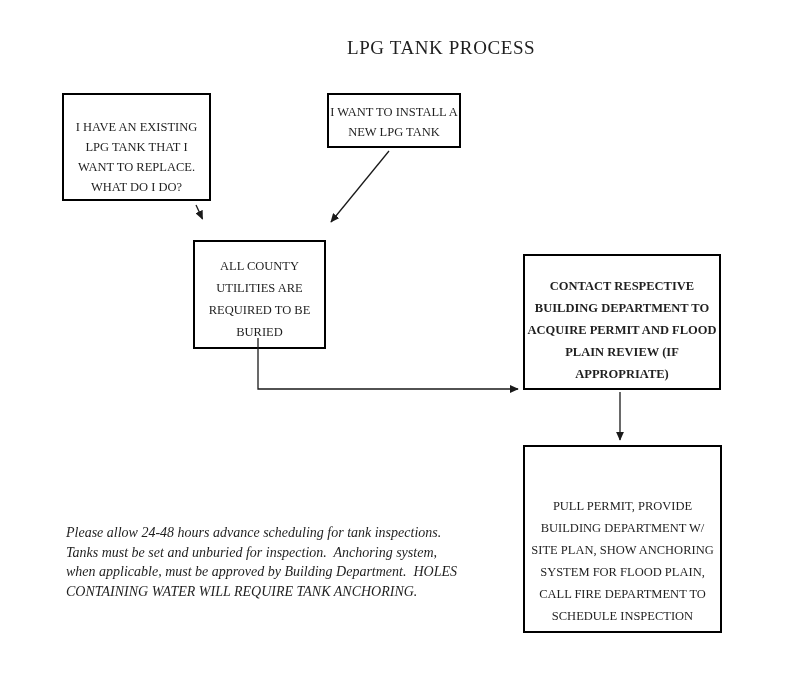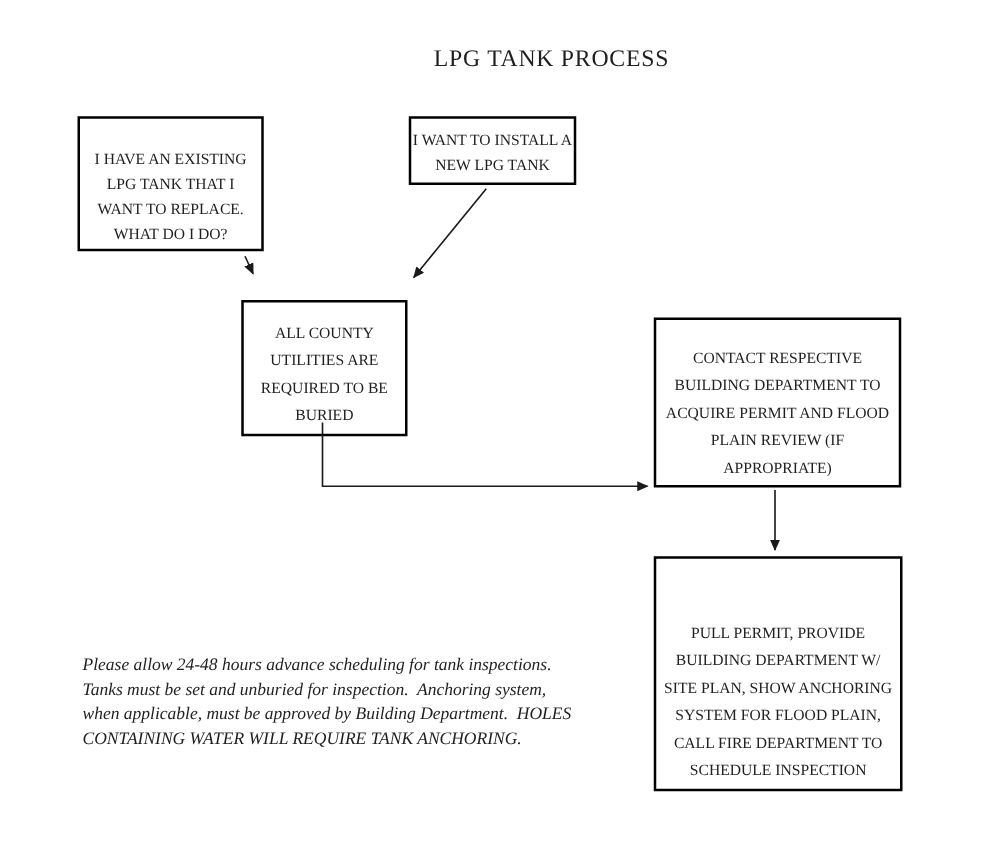--- a/index.html
+++ b/index.html
@@ -41,21 +41,21 @@
   .node-new {
     left: 327px; top: 93px; width: 134px; height: 55px;
     line-height: 20px; padding-top: 7px;
   }
   .node-buried {
     left: 193px; top: 228px; width: 133px; height: 109px;
     line-height: 22px; padding-top: 13px; margin-top: 12px;
   }
   .node-contact {
     left: 523px; top: 254px; width: 198px; height: 136px;
-    line-height: 22px; padding-top: 19px;
+    line-height: 22px; padding-top: 19px; font-weight: bold;
   }
   .node-permit {
     left: 523px; top: 445px; width: 199px; height: 188px;
     line-height: 22px; padding-top: 48px;
   }
   .inspection-note {
     position: absolute;
     left: 66px;
     top: 523px;
     font-size: 14px;

